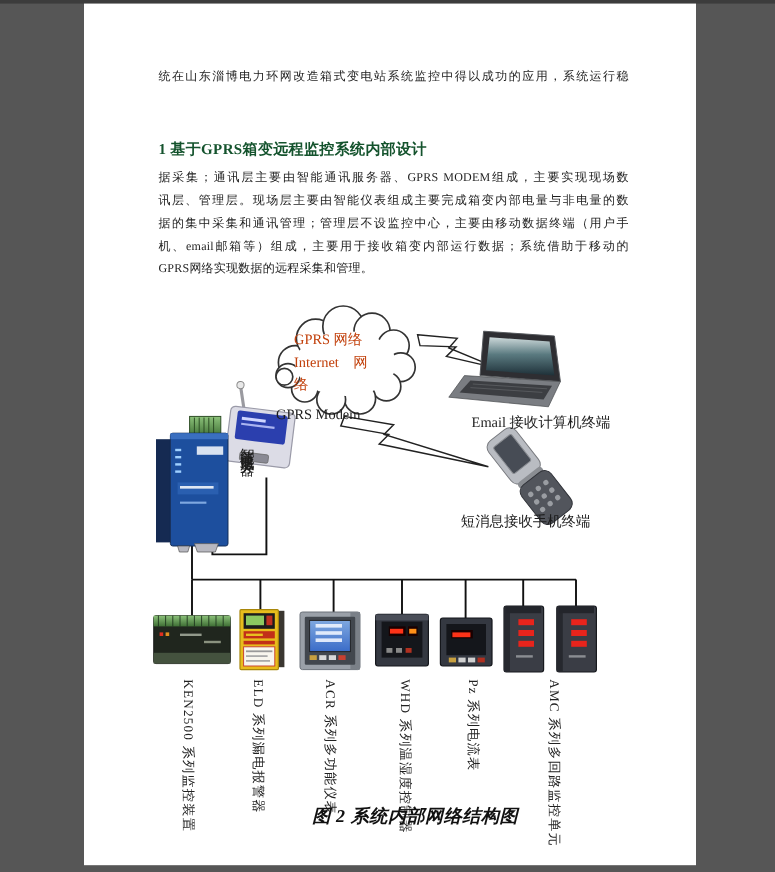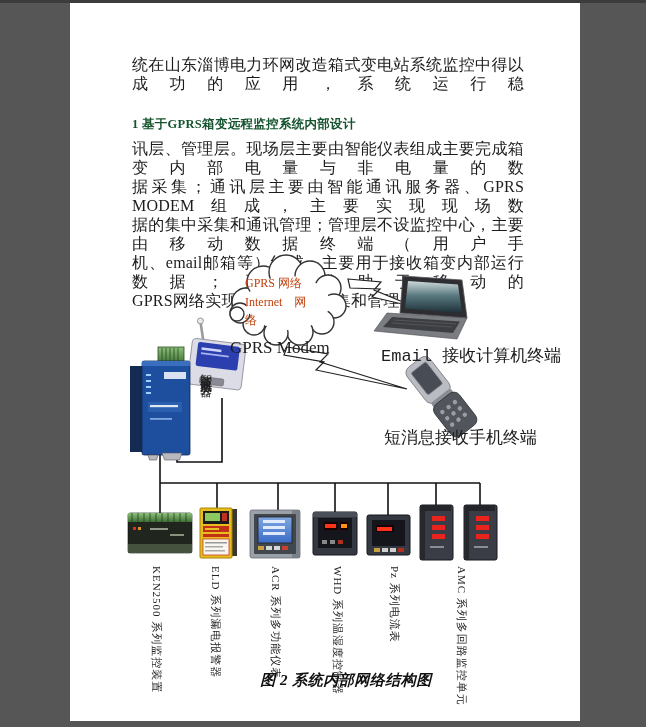--- a/index.html
+++ b/index.html
@@ -10,38 +10,38 @@
     position:relative;
     overflow:hidden;
   }
   .top-strip{position:absolute;left:0;top:0;width:646px;height:3px;background:#3c3c3c;}
   .page{
     position:absolute;left:70px;top:3px;width:510px;height:718px;
     background:#ffffff;
   }
   .textblock{
     position:absolute;left:62px;width:392px;
-    font-size:16px;color:#1c1c1c;line-height:19px;
+    font-size:10px;color:#1c1c1c;line-height:19px;
     letter-spacing:.2px;
   }
   .p1{top:52px;}
   .p2{top:136px;}
   .line{text-align:justify;}
   .line.full{text-align-last:justify;}
   .line.indent{text-indent:24px;}
   .heading{
     position:absolute;left:62px;top:113px;width:392px;
     font-size:12.5px;font-weight:bold;color:#14532d;letter-spacing:.3px;
   }
   .figure{
     position:absolute;left:30px;top:247px;width:460px;height:445px;
   }
   .figure svg{position:absolute;left:0;top:0;}
   .fig-label{
-    position:absolute;font-size:17px;color:#1c1c1c;white-space:nowrap;
+    position:absolute;font-size:12px;color:#1c1c1c;white-space:nowrap;
   }
   .cloud-text{
     position:absolute;left:145px;top:24px;width:98px;
     font-size:12px;line-height:18.5px;color:#c2410c;
   }
   .server-label{
     position:absolute;left:97px;top:114px;
     writing-mode:vertical-rl;text-orientation:upright;
     font-size:12px;letter-spacing:2px;color:#1c1c1c;
   }
@@ -64,22 +64,22 @@
 
 <div class="page">
 
   <div class="textblock p1">
     <div class="line full">统在山东淄博电力环网改造箱式变电站系统监控中得以成功的应用，系统运行稳</div>
   </div>
 
   <div class="heading">1 基于GPRS箱变远程监控系统内部设计</div>
 
   <div class="textblock p2">
+    <div class="line full">据采集；通讯层主要由智能通讯服务器、GPRS MODEM组成，主要实现现场数</div>
     <div class="line full">讯层、管理层。现场层主要由智能仪表组成主要完成箱变内部电量与非电量的数</div>
-    <div class="line full">据采集；通讯层主要由智能通讯服务器、GPRS MODEM组成，主要实现现场数</div>
     <div class="line full">据的集中采集和通讯管理；管理层不设监控中心，主要由移动数据终端（用户手</div>
     <div class="line full">机、email邮箱等）组成，主要用于接收箱变内部运行数据；系统借助于移动的</div>
     <div class="line">GPRS网络实现数据的远程采集和管理。</div>
   </div>
 
   <div class="figure">
 
     <svg width="460" height="445" viewBox="0 0 460 445">
       <defs>
         <linearGradient id="lcdblue" x1="0" y1="0" x2="0" y2="1">
@@ -271,21 +271,21 @@
       </g>
     </svg>
 
     <div class="cloud-text">
       <div>GPRS 网络</div>
       <div>Internet　网</div>
       <div>络</div>
     </div>
 
     <div class="fig-label" style="left:130px;top:88px;">GPRS Modem</div>
-    <div class="fig-label" style="left:281px;top:94px;font-family:Liberation Mono, monospace;">Email 接收计算机终端</div>
+    <div class="fig-label" style="left:293px;top:94px;">Email 接收计算机终端</div>
     <div class="fig-label" style="left:284px;top:176px;">短消息接收手机终端</div>
     <div class="server-label">智能通讯服务器</div>
 
     <div class="dev-label dl1">KEN2500 系列监控装置</div>
     <div class="dev-label dl2">ELD 系列漏电报警器</div>
     <div class="dev-label dl3">ACR 系列多功能仪表</div>
     <div class="dev-label dl4">WHD 系列温湿度控制器</div>
     <div class="dev-label dl5">Pz 系列电流表</div>
     <div class="dev-label dl6">AMC 系列多回路监控单元</div>
 

